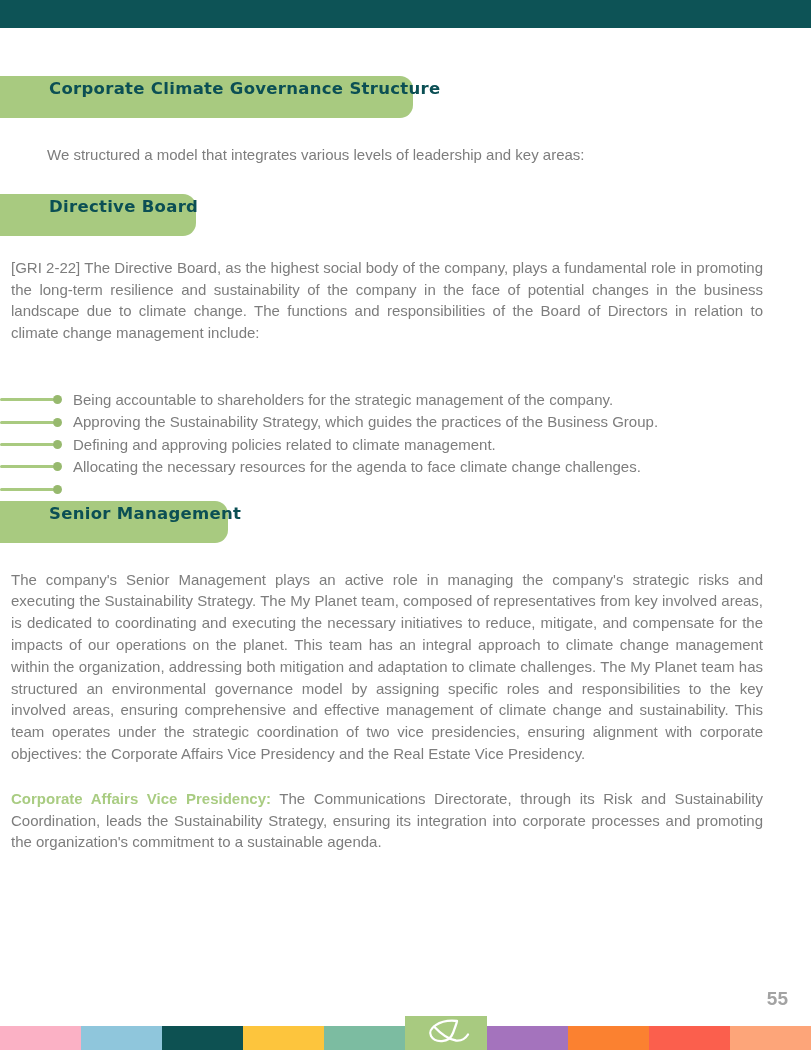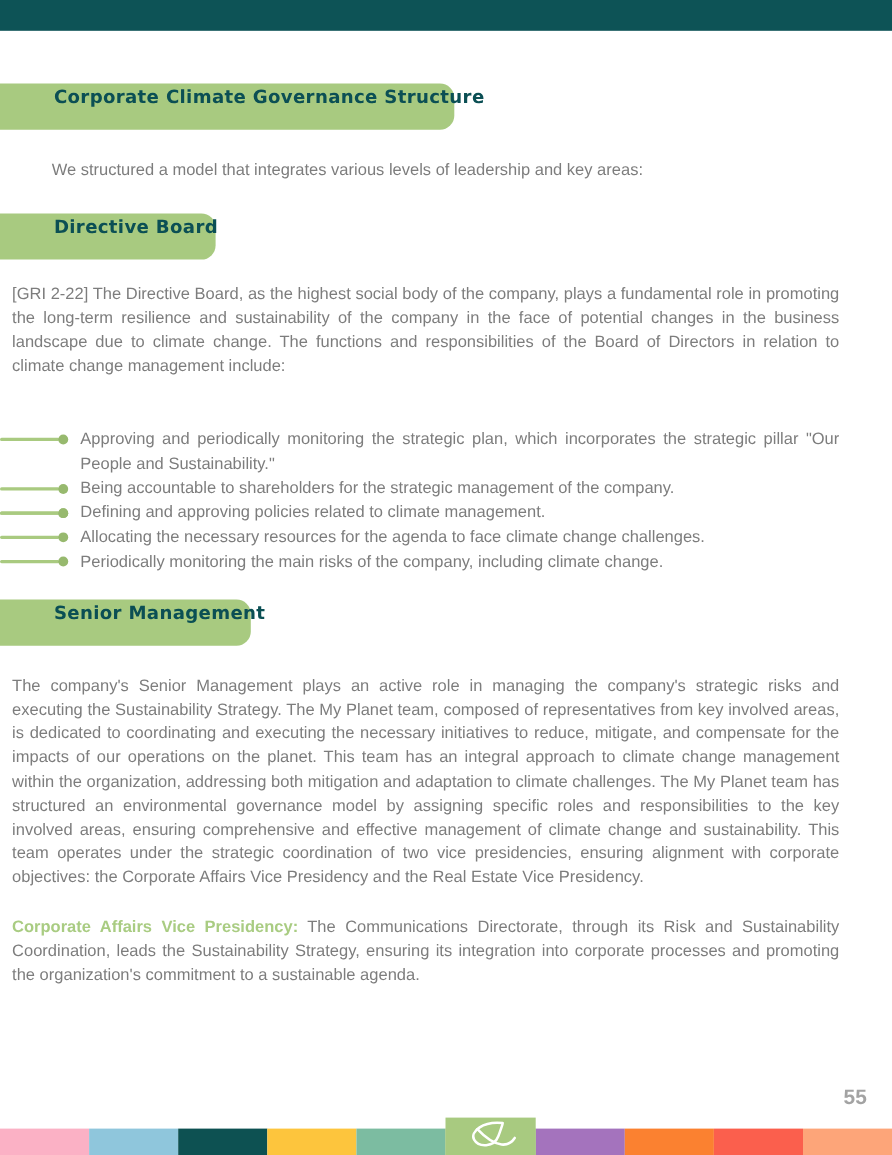--- a/index.html
+++ b/index.html
@@ -117,45 +117,40 @@
   <h3 class="pill pill-directive">
     <span>Directive Board</span>
   </h3>
 
   <p class="body-text justify gri-paragraph">[GRI 2-22] The Directive Board, as the highest social body of the company, plays a fundamental role in promoting the long-term resilience and sustainability of the company in the face of potential changes in the business landscape due to climate change. The functions and responsibilities of the Board of Directors in relation to climate change management include:</p>
 
   <ul class="bullets">
       <li>
       <span class="b-line"></span>
       <span class="b-dot"></span>
-      <span class="b-text">Approving and periodically monitoring the strategic plan, which incorporates the strategic pillar "Our People and Sustainability."</span>
-    </li>
-      <li>
-      <span class="b-line"></span>
-      <span class="b-dot"></span>
       <span class="b-text">Being accountable to shareholders for the strategic management of the company.</span>
     </li>
       <li>
       <span class="b-line"></span>
       <span class="b-dot"></span>
+      <span class="b-text">Approving the Sustainability Strategy, which guides the practices of the Business Group.</span>
     </li>
       <li>
       <span class="b-line"></span>
       <span class="b-dot"></span>
       <span class="b-text">Defining and approving policies related to climate management.</span>
     </li>
       <li>
       <span class="b-line"></span>
       <span class="b-dot"></span>
       <span class="b-text">Allocating the necessary resources for the agenda to face climate change challenges.</span>
     </li>
       <li>
       <span class="b-line"></span>
       <span class="b-dot"></span>
-      <span class="b-text">Periodically monitoring the main risks of the company, including climate change.</span>
     </li>
     </ul>
 
   <h3 class="pill pill-senior">
     <span>Senior Management</span>
   </h3>
 
   <p class="body-text justify sm-paragraph">The company's Senior Management plays an active role in managing the company's strategic risks and executing the Sustainability Strategy. The My Planet team, composed of representatives from key involved areas, is dedicated to coordinating and executing the necessary initiatives to reduce, mitigate, and compensate for the impacts of our operations on the planet. This team has an integral approach to climate change management within the organization, addressing both mitigation and adaptation to climate challenges. The My Planet team has structured an environmental governance model by assigning specific roles and responsibilities to the key involved areas, ensuring comprehensive and effective management of climate change and sustainability. This team operates under the strategic coordination of two vice presidencies, ensuring alignment with corporate objectives: the Corporate Affairs Vice Presidency and the Real Estate Vice Presidency.</p>
 
   <p class="body-text justify ca-paragraph"><strong class="lead-green">Corporate Affairs Vice Presidency:</strong> <span>The Communications Directorate, through its Risk and Sustainability Coordination, leads the Sustainability Strategy, ensuring its integration into corporate processes and promoting the organization's commitment to a sustainable agenda.</span></p>

